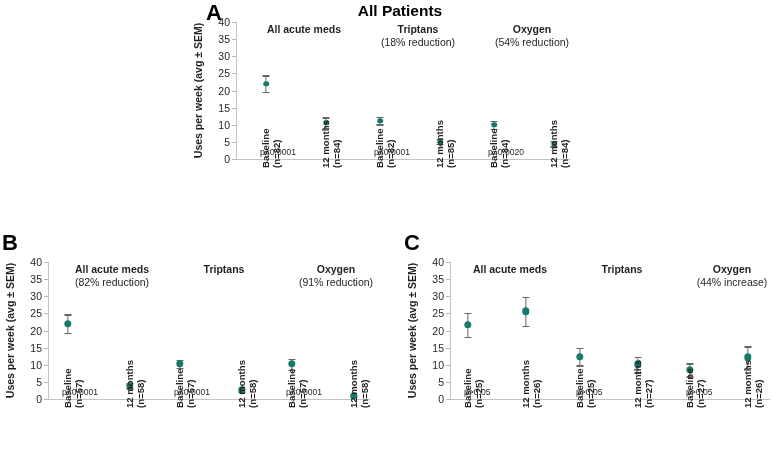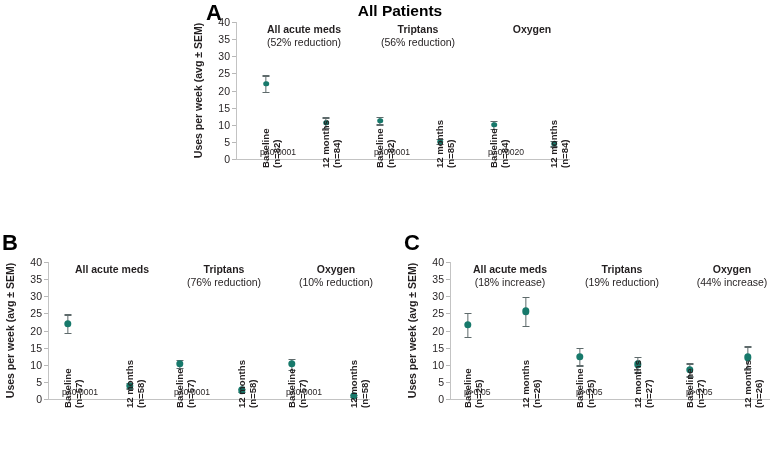--- a/index.html
+++ b/index.html
@@ -160,58 +160,58 @@
     <div class="tickmark" style="left: 232px; top: 108px; width: 4px;"></div>
     <div class="ytick" style="left: 206px; top: 102.625px; width: 24px;">15</div>
     <div class="tickmark" style="left: 232px; top: 125px; width: 4px;"></div>
     <div class="ytick" style="left: 206px; top: 119.75px; width: 24px;">10</div>
     <div class="tickmark" style="left: 232px; top: 142px; width: 4px;"></div>
     <div class="ytick" style="left: 206px; top: 136.875px; width: 24px;">5</div>
     <div class="tickmark" style="left: 232px; top: 159px; width: 4px;"></div>
     <div class="ytick" style="left: 206px; top: 154px; width: 24px;">0</div>
     <div class="grp-head" style="left: 230px; top: 23px; width: 148px;">
       <span class="grp-name">All acute meds</span>
-      <span class="grp-sub">(52% reduction)</span>
     </div>
     <div class="pval" style="left: 260px; top: 148px;">p&lt;0.0001</div>
     <div class="pt" style="left: 266px; top: 0px; width: 0px; height: 0px;">
       <div class="bar" style="top: 75.43px; height: 16.44px;"></div>
       <div class="cap" style="top: 75.43px; width: 7px;"></div>
       <div class="cap" style="top: 91.87px; width: 7px;"></div>
       <div class="dot" style="width: 5.6px; height: 5.6px; top: 83.65px;"></div>
     </div>
     <div class="xlab" style="left: 260px; top: 168px;"><span>Baseline</span><span class="l2">(n=82)</span></div>
     <div class="pt" style="left: 326px; top: 0px; width: 0px; height: 0px;">
       <div class="bar" style="top: 117.215px; height: 10.96px;"></div>
       <div class="cap" style="top: 117.215px; width: 7px;"></div>
       <div class="cap" style="top: 128.175px; width: 7px;"></div>
       <div class="dot" style="width: 5.6px; height: 5.6px; top: 122.695px;"></div>
     </div>
     <div class="xlab" style="left: 320px; top: 168px;"><span>12 months</span><span class="l2">(n=84)</span></div>
     <div class="grp-head" style="left: 344px; top: 23px; width: 148px;">
       <span class="grp-name">Triptans</span>
-      <span class="grp-sub">(56% reduction)</span>
+      <span class="grp-sub">(18% reduction)</span>
     </div>
     <div class="pval" style="left: 374px; top: 148px;">p&lt;0.0001</div>
     <div class="pt" style="left: 380px; top: 0px; width: 0px; height: 0px;">
       <div class="bar" style="top: 116.873px; height: 7.535px;"></div>
       <div class="cap" style="top: 116.873px; width: 7px;"></div>
       <div class="cap" style="top: 124.407px; width: 7px;"></div>
       <div class="dot" style="width: 5.6px; height: 5.6px; top: 120.64px;"></div>
     </div>
     <div class="xlab" style="left: 374px; top: 168px;"><span>Baseline</span><span class="l2">(n=82)</span></div>
     <div class="pt" style="left: 440px; top: 0px; width: 0px; height: 0px;">
       <div class="bar" style="top: 139.135px; height: 4.795px;"></div>
       <div class="cap" style="top: 139.135px; width: 7px;"></div>
       <div class="cap" style="top: 143.93px; width: 7px;"></div>
       <div class="dot" style="width: 5.6px; height: 5.6px; top: 141.532px;"></div>
     </div>
     <div class="xlab" style="left: 434px; top: 168px;"><span>12 months</span><span class="l2">(n=85)</span></div>
     <div class="grp-head" style="left: 458px; top: 23px; width: 148px;">
       <span class="grp-name">Oxygen</span>
+      <span class="grp-sub">(54% reduction)</span>
     </div>
     <div class="pval" style="left: 488px; top: 148px;">p=0.0020</div>
     <div class="pt" style="left: 494px; top: 0px; width: 0px; height: 0px;">
       <div class="bar" style="top: 120.64px; height: 8.22px;"></div>
       <div class="cap" style="top: 120.64px; width: 7px;"></div>
       <div class="cap" style="top: 128.86px; width: 7px;"></div>
       <div class="dot" style="width: 5.6px; height: 5.6px; top: 124.75px;"></div>
     </div>
     <div class="xlab" style="left: 488px; top: 168px;"><span>Baseline</span><span class="l2">(n=84)</span></div>
     <div class="pt" style="left: 554px; top: 0px; width: 0px; height: 0px;">
@@ -238,58 +238,58 @@
     <div class="tickmark" style="left: 44px; top: 348px; width: 4px;"></div>
     <div class="ytick" style="left: 18px; top: 342.625px; width: 24px;">15</div>
     <div class="tickmark" style="left: 44px; top: 365px; width: 4px;"></div>
     <div class="ytick" style="left: 18px; top: 359.75px; width: 24px;">10</div>
     <div class="tickmark" style="left: 44px; top: 382px; width: 4px;"></div>
     <div class="ytick" style="left: 18px; top: 376.875px; width: 24px;">5</div>
     <div class="tickmark" style="left: 44px; top: 399px; width: 4px;"></div>
     <div class="ytick" style="left: 18px; top: 394px; width: 24px;">0</div>
     <div class="grp-head" style="left: 38px; top: 263px; width: 148px;">
       <span class="grp-name">All acute meds</span>
+      <span class="grp-sub">(82% reduction)</span>
     </div>
     <div class="pval" style="left: 62px; top: 388px;">p&lt;0.0001</div>
     <div class="pt" style="left: 68px; top: 0px; width: 0px; height: 0px;">
       <div class="bar" style="top: 314.402px; height: 18.495px;"></div>
       <div class="cap" style="top: 314.402px; width: 7px;"></div>
       <div class="cap" style="top: 332.897px; width: 7px;"></div>
       <div class="dot" style="width: 7.4px; height: 7.4px; top: 323.65px;"></div>
     </div>
     <div class="xlab" style="left: 62px; top: 408px;"><span>Baseline</span><span class="l2">(n=57)</span></div>
     <div class="pt" style="left: 130px; top: 0px; width: 0px; height: 0px;">
       <div class="bar" style="top: 382.902px; height: 5.48px;"></div>
       <div class="cap" style="top: 382.902px; width: 7px;"></div>
       <div class="cap" style="top: 388.382px; width: 7px;"></div>
       <div class="dot" style="width: 7.4px; height: 7.4px; top: 385.642px;"></div>
     </div>
     <div class="xlab" style="left: 124px; top: 408px;"><span>12 months</span><span class="l2">(n=58)</span></div>
     <div class="grp-head" style="left: 150px; top: 263px; width: 148px;">
       <span class="grp-name">Triptans</span>
-      <span class="grp-sub">(76% reduction)</span>
     </div>
     <div class="pval" style="left: 174px; top: 388px;">p&lt;0.0001</div>
     <div class="pt" style="left: 180px; top: 0px; width: 0px; height: 0px;">
       <div class="bar" style="top: 359.613px; height: 8.22px;"></div>
       <div class="cap" style="top: 359.613px; width: 7px;"></div>
       <div class="cap" style="top: 367.832px; width: 7px;"></div>
       <div class="dot" style="width: 7.4px; height: 7.4px; top: 363.722px;"></div>
     </div>
     <div class="xlab" style="left: 174px; top: 408px;"><span>Baseline</span><span class="l2">(n=57)</span></div>
     <div class="pt" style="left: 242px; top: 0px; width: 0px; height: 0px;">
       <div class="bar" style="top: 389.067px; height: 2.74px;"></div>
       <div class="cap" style="top: 389.067px; width: 7px;"></div>
       <div class="cap" style="top: 391.808px; width: 7px;"></div>
       <div class="dot" style="width: 7.4px; height: 7.4px; top: 390.438px;"></div>
     </div>
     <div class="xlab" style="left: 236px; top: 408px;"><span>12 months</span><span class="l2">(n=58)</span></div>
     <div class="grp-head" style="left: 262px; top: 263px; width: 148px;">
       <span class="grp-name">Oxygen</span>
-      <span class="grp-sub">(10% reduction)</span>
+      <span class="grp-sub">(91% reduction)</span>
     </div>
     <div class="pval" style="left: 286px; top: 388px;">p&lt;0.0001</div>
     <div class="pt" style="left: 292px; top: 0px; width: 0px; height: 0px;">
       <div class="bar" style="top: 358.585px; height: 10.96px;"></div>
       <div class="cap" style="top: 358.585px; width: 7px;"></div>
       <div class="cap" style="top: 369.545px; width: 7px;"></div>
       <div class="dot" style="width: 7.4px; height: 7.4px; top: 364.065px;"></div>
     </div>
     <div class="xlab" style="left: 286px; top: 408px;"><span>Baseline</span><span class="l2">(n=57)</span></div>
     <div class="pt" style="left: 354px; top: 0px; width: 0px; height: 0px;">
@@ -316,40 +316,38 @@
     <div class="tickmark" style="left: 446px; top: 348px; width: 4px;"></div>
     <div class="ytick" style="left: 420px; top: 342.625px; width: 24px;">15</div>
     <div class="tickmark" style="left: 446px; top: 365px; width: 4px;"></div>
     <div class="ytick" style="left: 420px; top: 359.75px; width: 24px;">10</div>
     <div class="tickmark" style="left: 446px; top: 382px; width: 4px;"></div>
     <div class="ytick" style="left: 420px; top: 376.875px; width: 24px;">5</div>
     <div class="tickmark" style="left: 446px; top: 399px; width: 4px;"></div>
     <div class="ytick" style="left: 420px; top: 394px; width: 24px;">0</div>
     <div class="grp-head" style="left: 438px; top: 263px; width: 144px;">
       <span class="grp-name">All acute meds</span>
-      <span class="grp-sub">(18% increase)</span>
     </div>
     <div class="pval" style="left: 464px; top: 388px;">p&gt;0.05</div>
     <div class="pt" style="left: 468px; top: 0px; width: 0px; height: 0px;">
       <div class="bar" style="top: 313.032px; height: 23.975px;"></div>
       <div class="cap" style="top: 313.032px; width: 7px;"></div>
       <div class="cap" style="top: 337.007px; width: 7px;"></div>
       <div class="dot" style="width: 7.4px; height: 7.4px; top: 325.02px;"></div>
     </div>
     <div class="xlab" style="left: 462px; top: 408px;"><span>Baseline</span><span class="l2">(n=25)</span></div>
     <div class="pt" style="left: 526px; top: 0px; width: 0px; height: 0px;">
       <div class="bar" style="top: 296.592px; height: 29.455px;"></div>
       <div class="cap" style="top: 296.592px; width: 7px;"></div>
       <div class="cap" style="top: 326.048px; width: 7px;"></div>
       <div class="dot" style="width: 7.4px; height: 7.4px; top: 311.32px;"></div>
     </div>
     <div class="xlab" style="left: 520px; top: 408px;"><span>12 months</span><span class="l2">(n=26)</span></div>
     <div class="grp-head" style="left: 550px; top: 263px; width: 144px;">
       <span class="grp-name">Triptans</span>
-      <span class="grp-sub">(19% reduction)</span>
     </div>
     <div class="pval" style="left: 576px; top: 388px;">p&gt;0.05</div>
     <div class="pt" style="left: 580px; top: 0px; width: 0px; height: 0px;">
       <div class="bar" style="top: 347.625px; height: 17.81px;"></div>
       <div class="cap" style="top: 347.625px; width: 7px;"></div>
       <div class="cap" style="top: 365.435px; width: 7px;"></div>
       <div class="dot" style="width: 7.4px; height: 7.4px; top: 356.53px;"></div>
     </div>
     <div class="xlab" style="left: 574px; top: 408px;"><span>Baseline</span><span class="l2">(n=25)</span></div>
     <div class="pt" style="left: 638px; top: 0px; width: 0px; height: 0px;">

